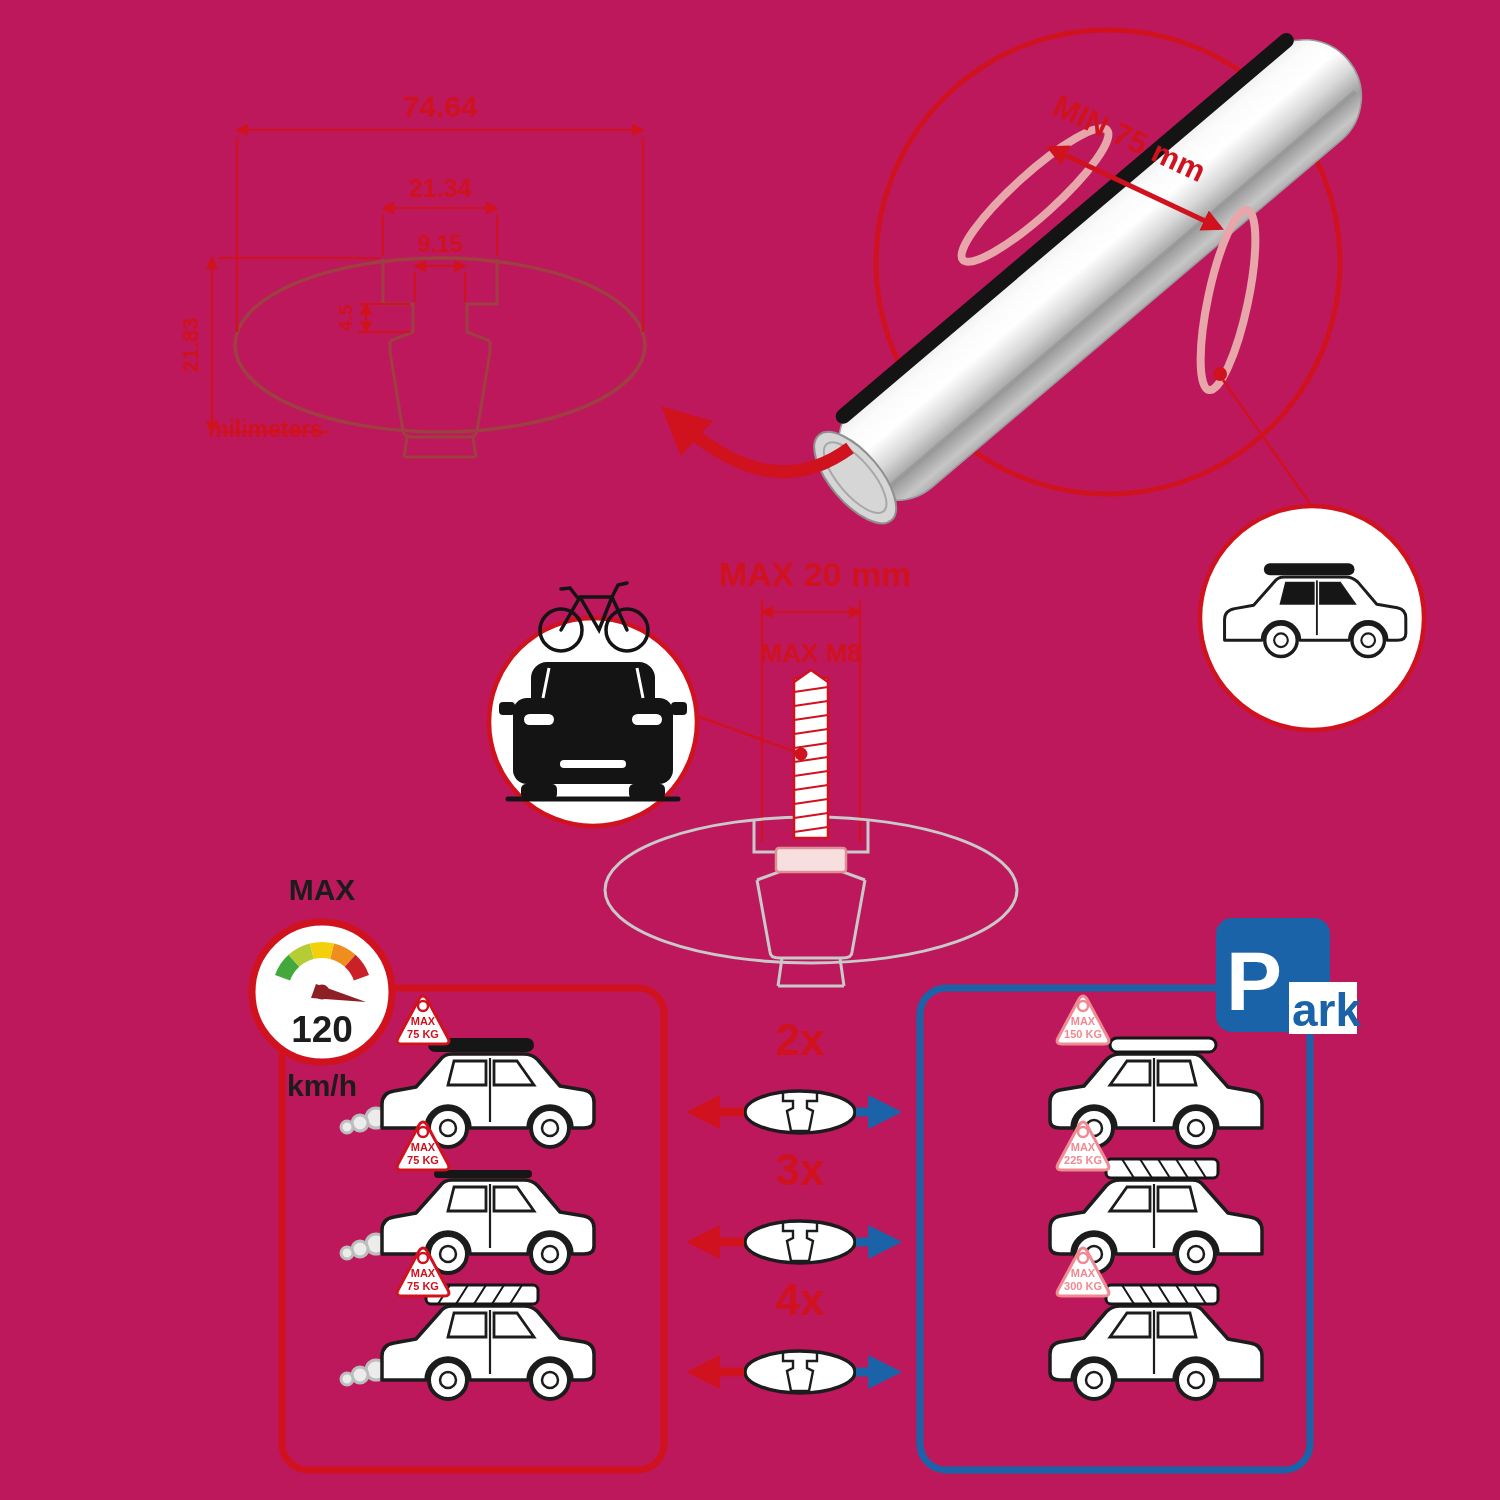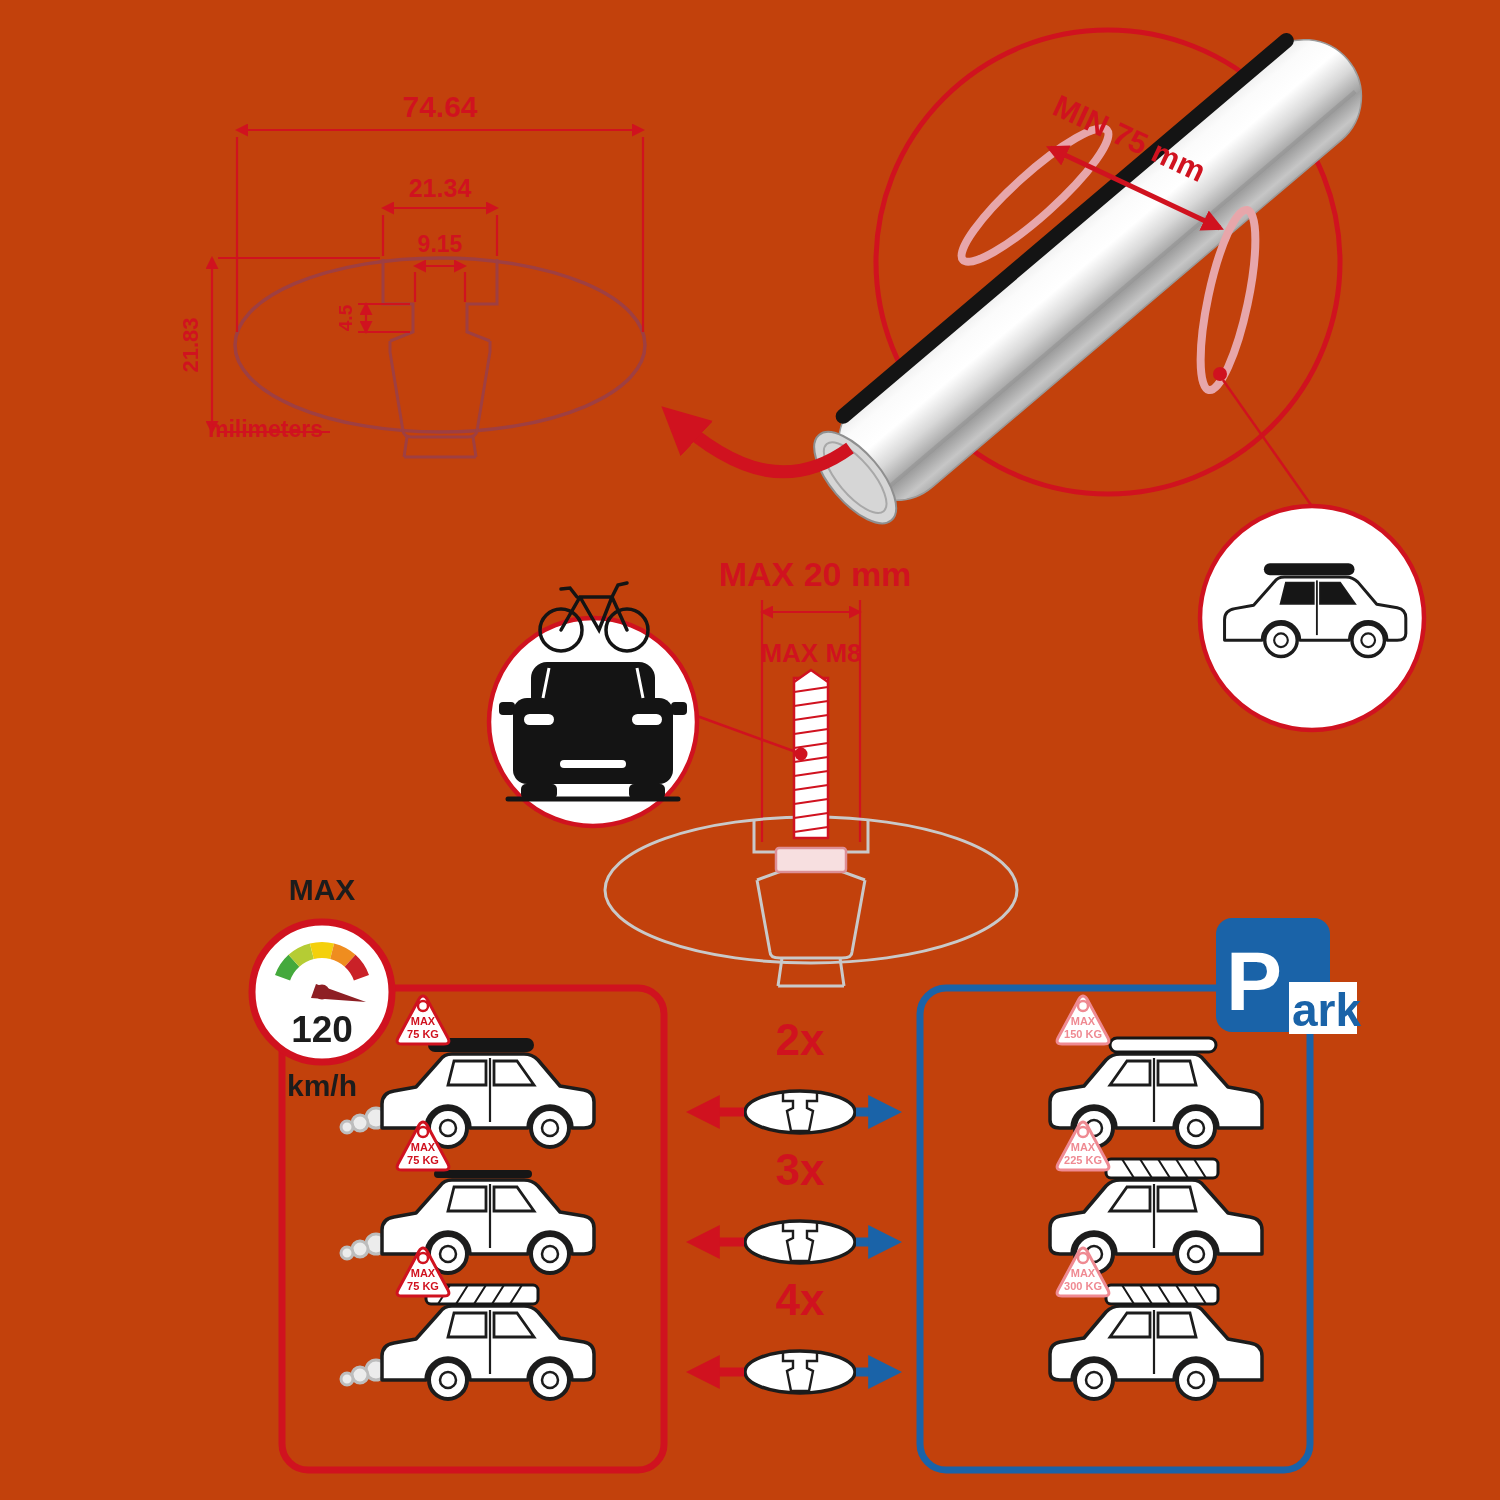--- a/index.html
+++ b/index.html
@@ -1,16 +1,16 @@
 <!DOCTYPE html>
 <html><head>
 <meta charset="utf-8">
 <style>
   html,body{margin:0;padding:0;background:#fff;}
-  .stage{position:relative;width:1500px;height:1500px;background:#c2410c;overflow:hidden;}
+  .stage{position:relative;width:1500px;height:1500px;background:#be185d;overflow:hidden;}
   svg text{font-family:"Liberation Sans",sans-serif;}
   .b{font-weight:700;}
   .red{fill:#d0121f;}
   .blk{fill:#1c1c1c;}
   .wht{fill:#ffffff;}
   .blue{fill:#1a63a8;}
   .pink{fill:#ef8a92;}
 </style>
 </head>
 <body>

